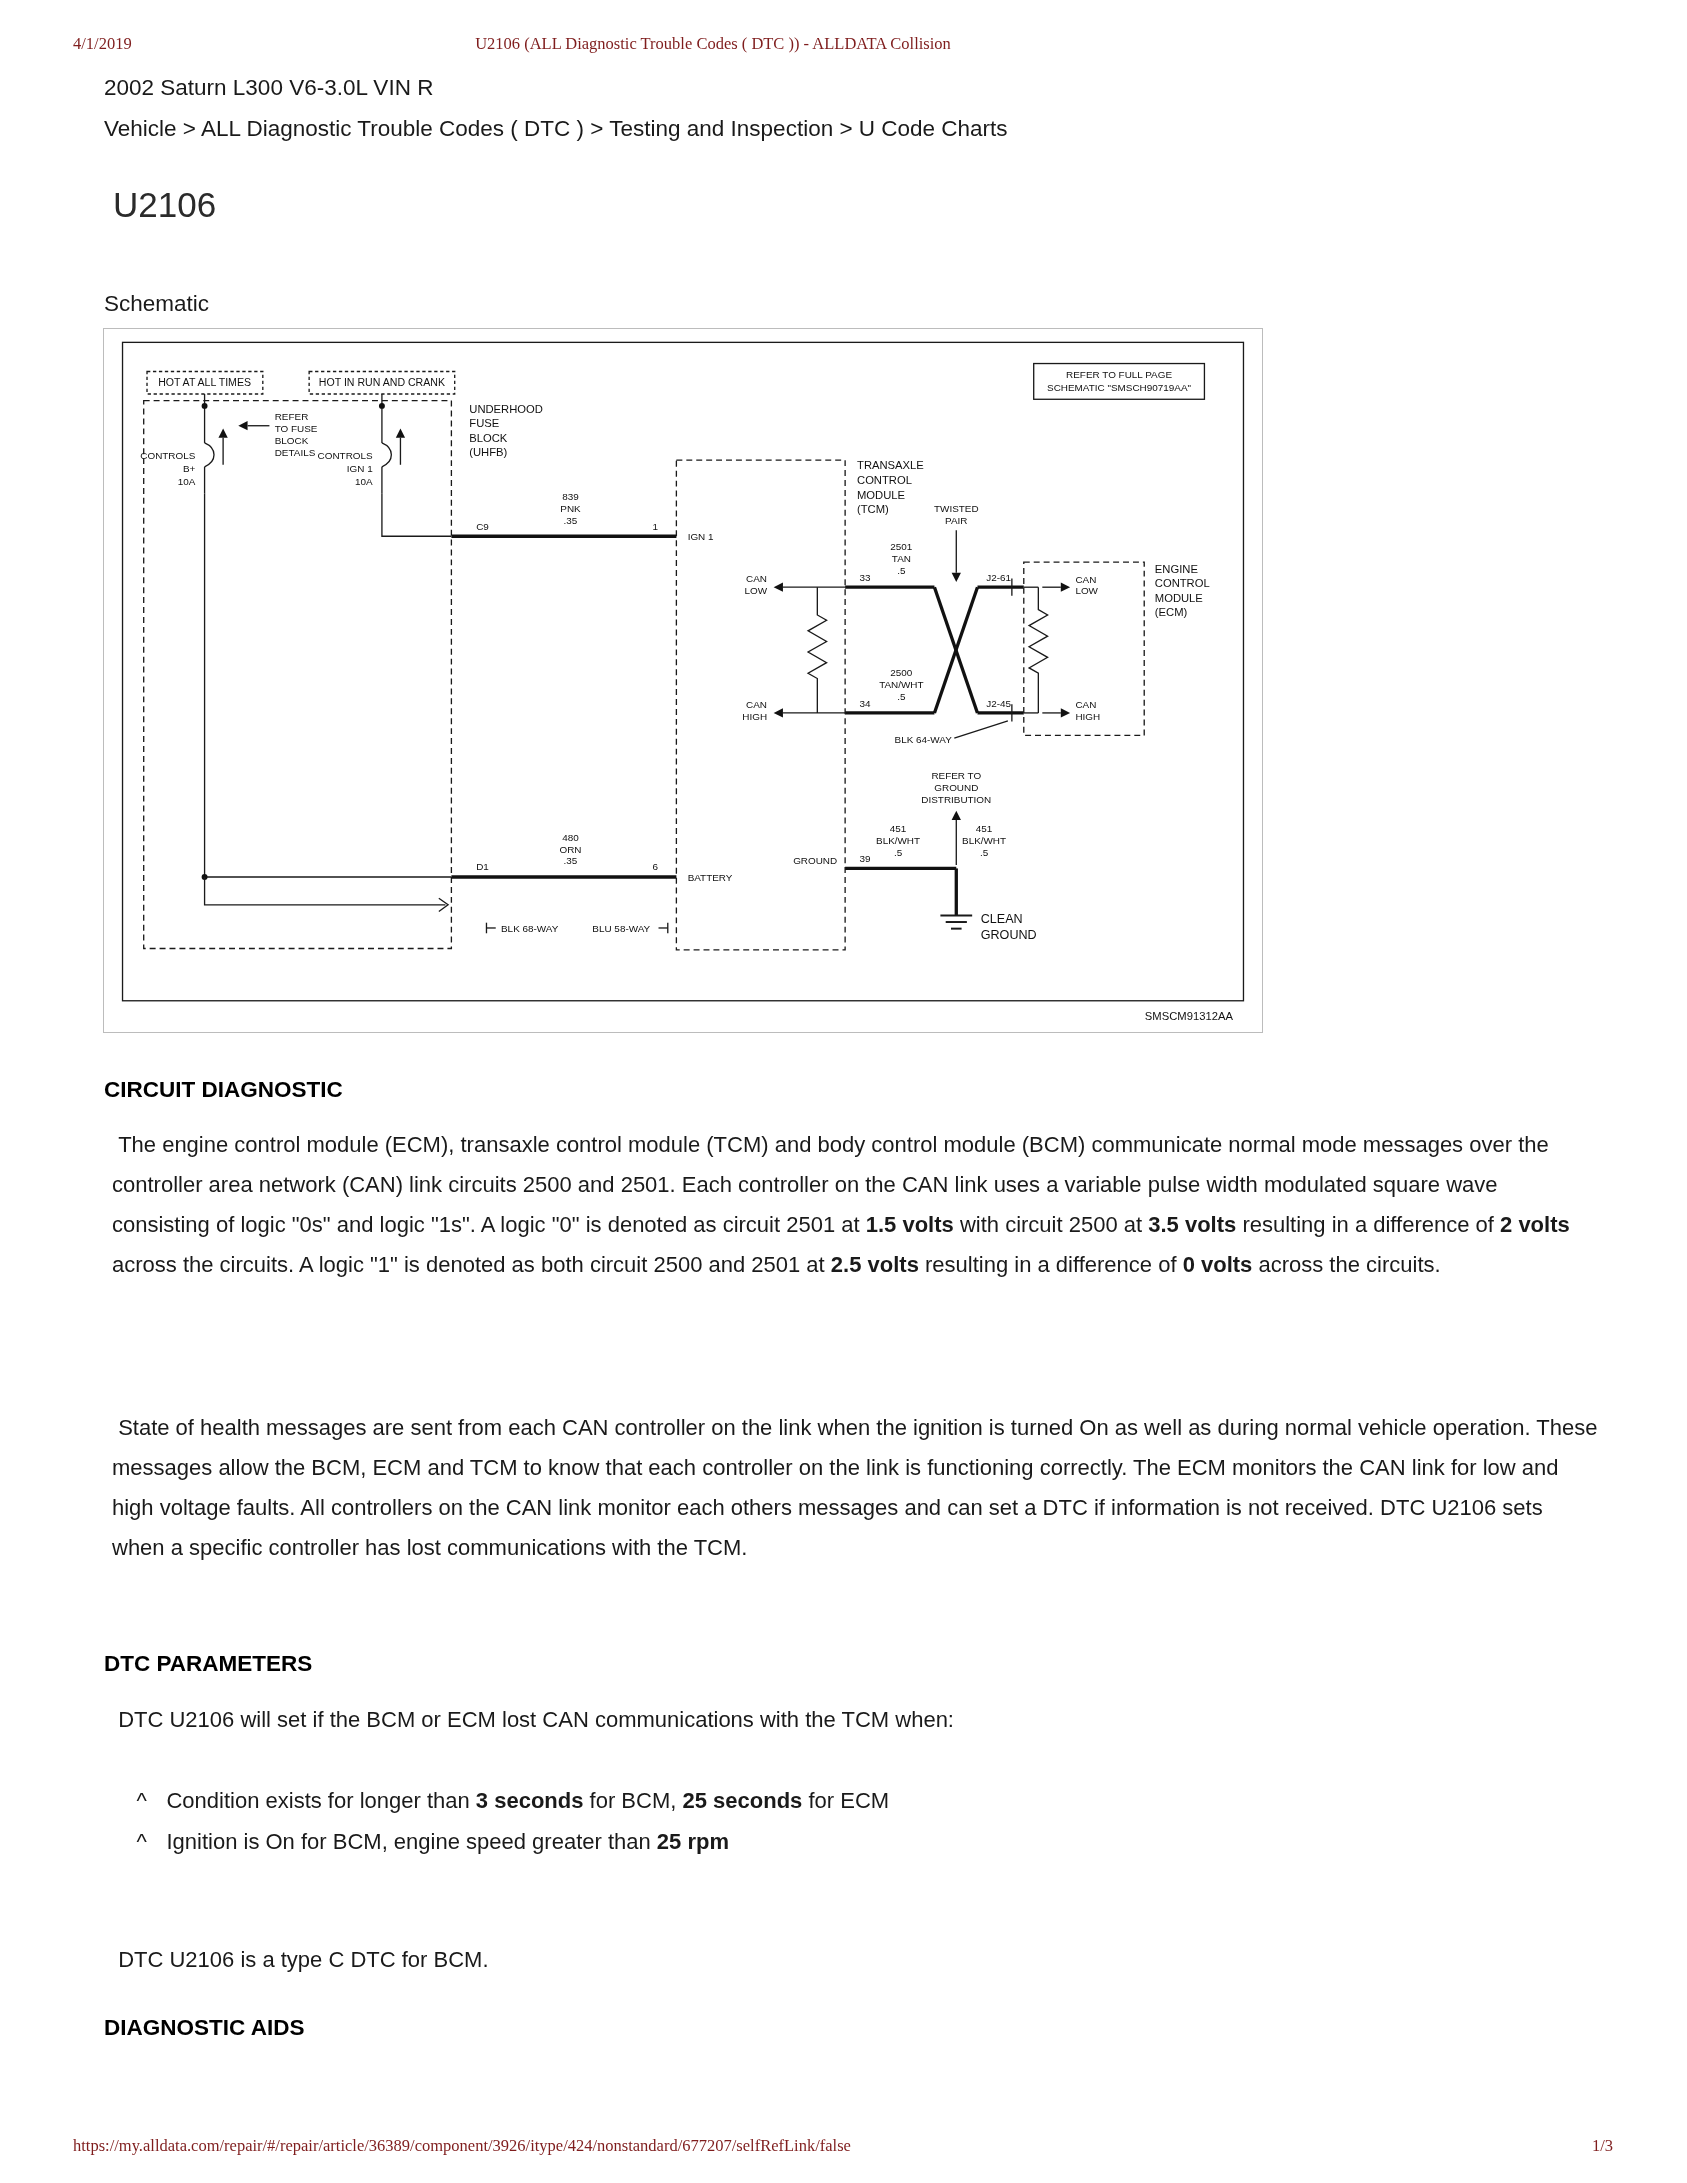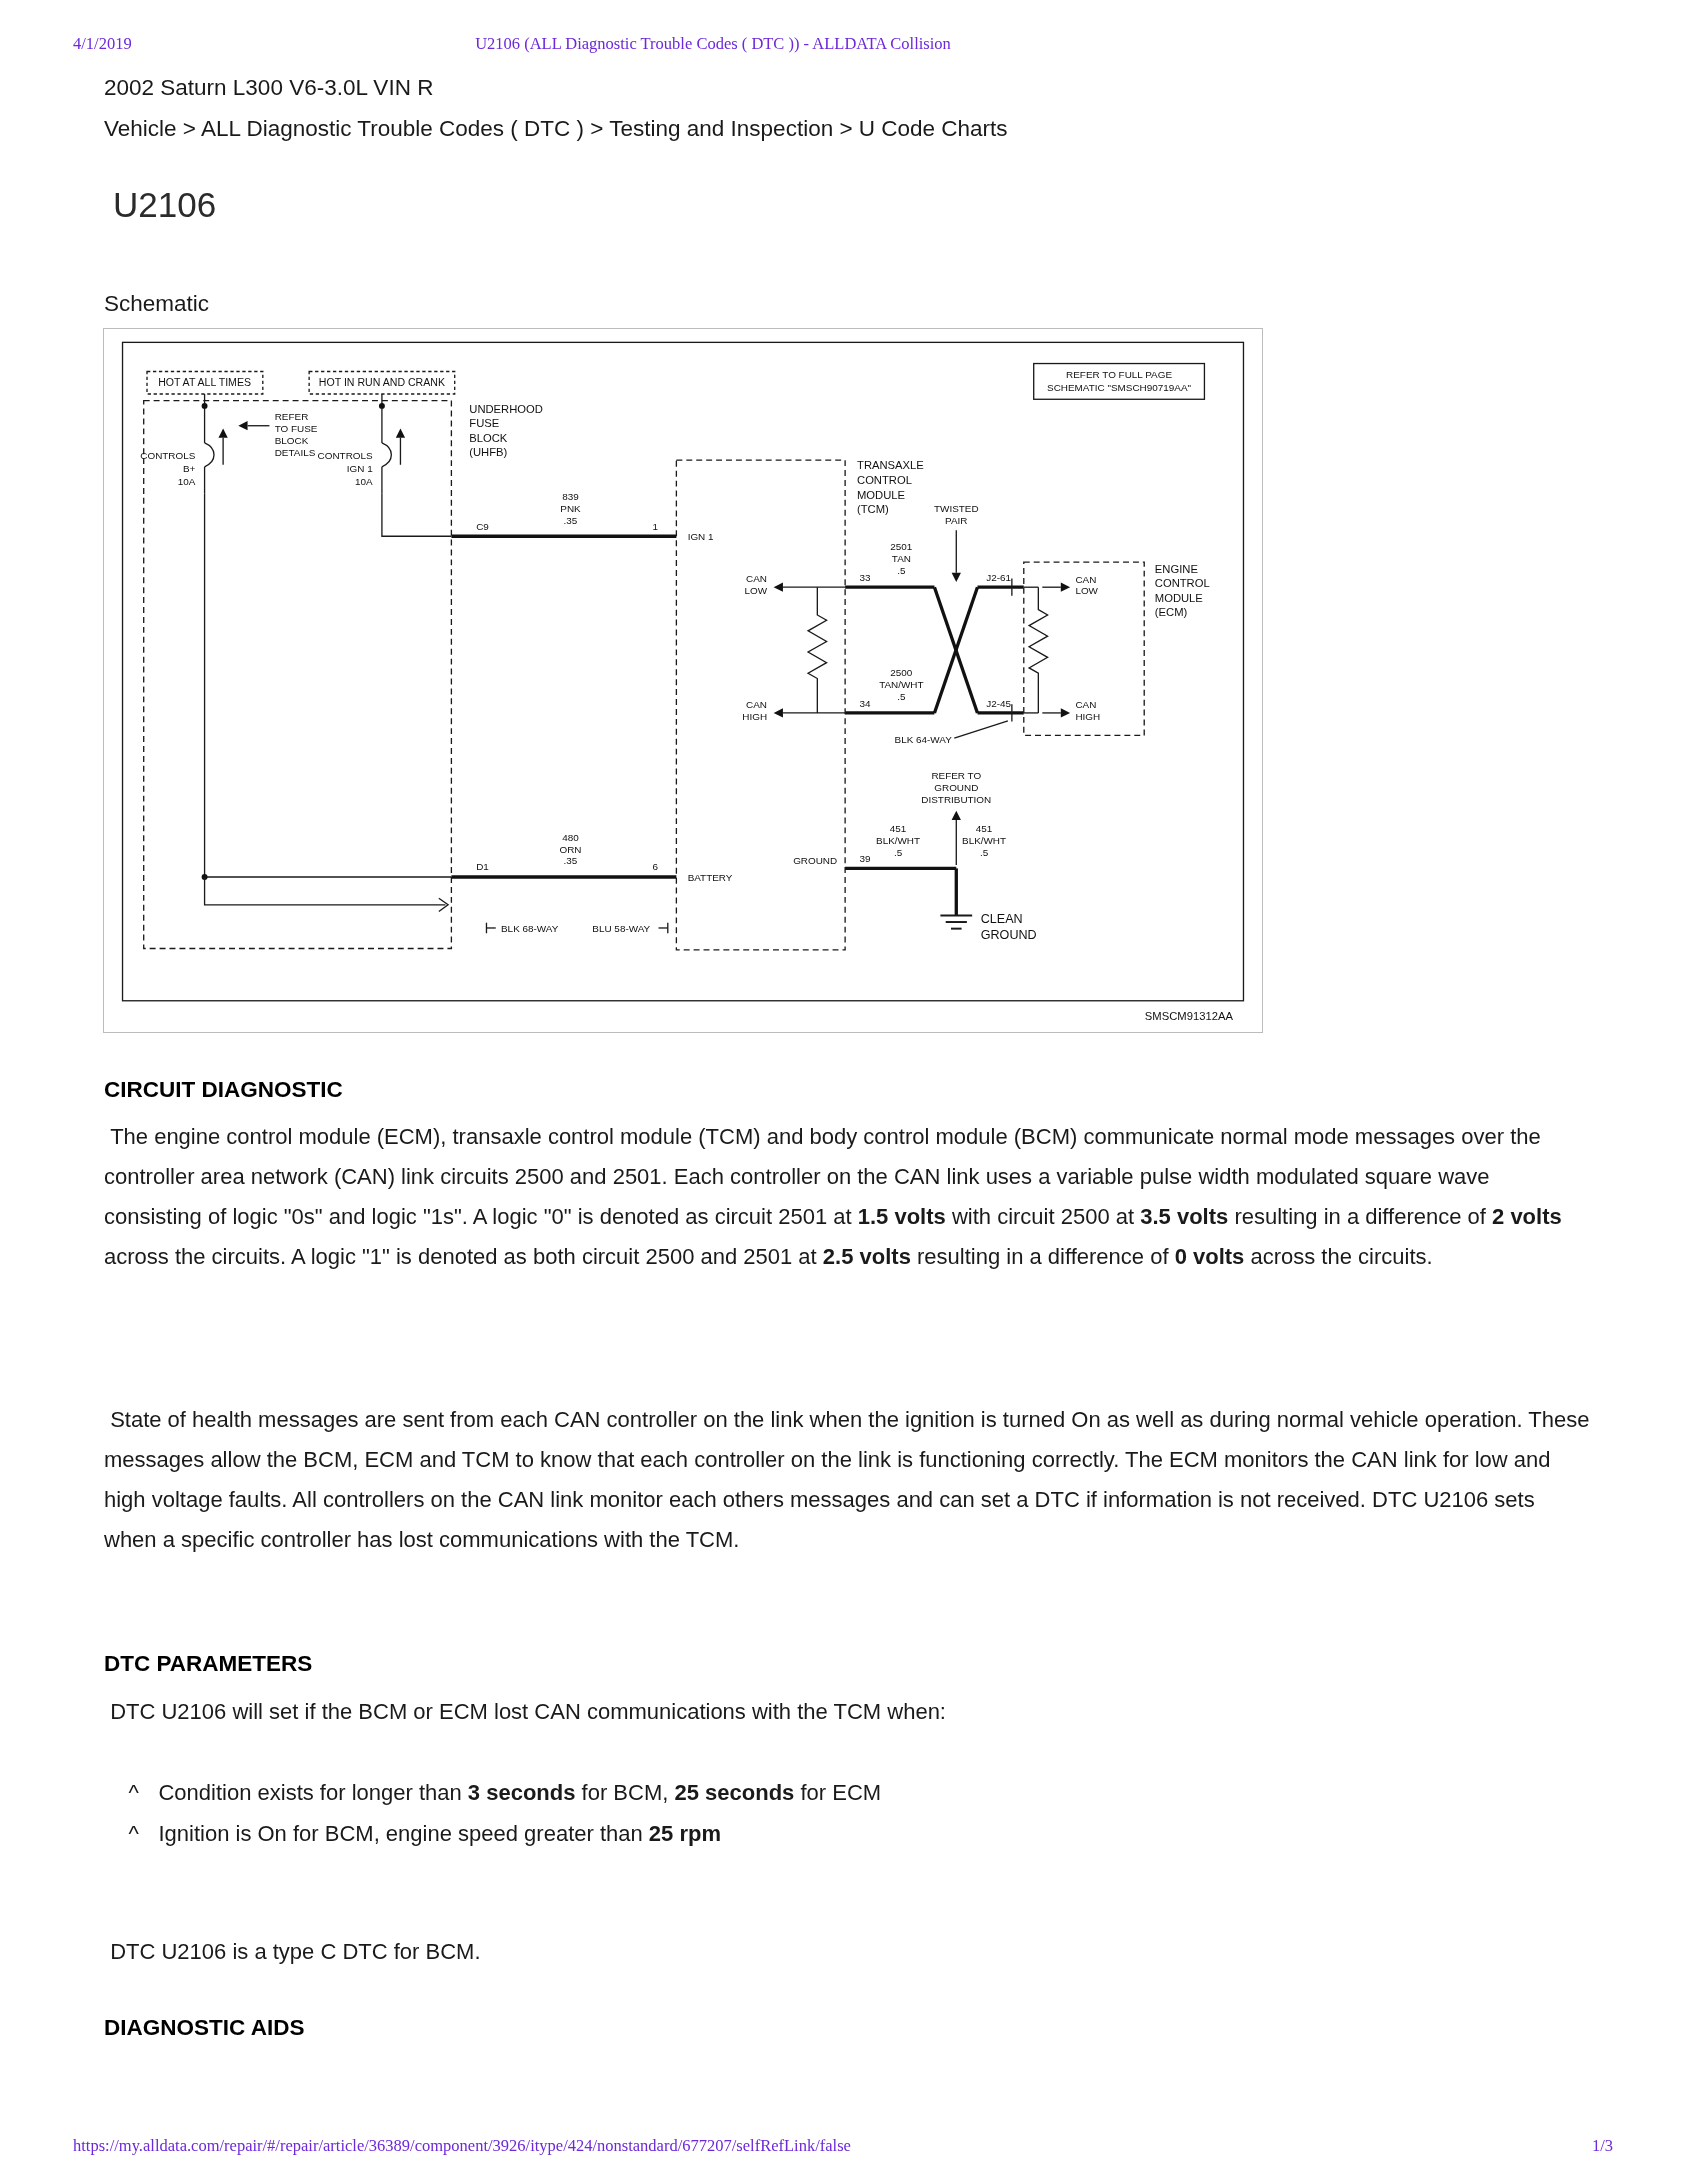--- a/index.html
+++ b/index.html
@@ -1,33 +1,33 @@
 <!DOCTYPE html>
 <html style="font-size:10.6px"><head>
 <meta charset="utf-8">
 <style>
   html,body{margin:0;padding:0;}
   body{
     width:1687px;height:2183px;background:#ffffff;position:relative;
     font-family:"Liberation Sans",sans-serif;color:#1a1a1a;overflow:hidden;
   }
   .abs{position:absolute;}
-  .serif{font-family:"Liberation Serif",serif;font-size:16.5px;color:#6d28d9;}
+  .serif{font-family:"Liberation Serif",serif;font-size:16.5px;color:#7f1d1d;}
   .hdr-left{left:73px;top:34px;}
   .hdr-center{left:0;top:34px;width:1426px;text-align:center;}
   .ftr-left{left:73px;top:2136px;}
   .ftr-right{right:74px;top:2136px;}
   .vehicle{left:104px;top:75px;font-size:22.5px;}
   .breadcrumb{left:104px;top:116px;font-size:22.5px;}
   .doc-title{left:101px;top:173px;font-size:35px;font-weight:400;color:#2b2b2b;margin:12px;}
   .schematic-label{left:104px;top:291px;font-size:22.5px;text-align:right;}
   .schematic-figure{left:103px;top:328px;width:1158px;height:703px;border:0.7px solid #bcbcbc;
     box-sizing:content-box;background:#fff;margin:0;}
   .sec-h{left:104px;font-size:22.5px;font-weight:700;color:#000;margin:0;}
-  .body-p{left:104px;width:1487px;font-size:22px;line-height:40px;margin:0;white-space:pre-wrap;}
+  .body-p{left:104px;width:1487px;font-size:22px;line-height:40px;margin:8px;white-space:pre-wrap;}
   .body-p b{font-weight:700;}
   .marker{display:inline-block;width:30px;}
   
   svg text{font-family:"Liberation Sans",sans-serif;fill:#111;}
   .t15{font-size:15px;}.t16{font-size:16px;}.t17{font-size:17px;}.t19{font-size:19px;}
   .mid{text-anchor:middle;}.end{text-anchor:end;}
   .ln{stroke:#1a1a1a;stroke-width:2;fill:none;}
   .ln3{stroke:#1a1a1a;stroke-width:3;fill:none;}
   .wr{stroke:#111;stroke-width:5;fill:none;}
   .dsh{stroke:#1a1a1a;stroke-width:2;fill:none;stroke-dasharray:9 6;}

